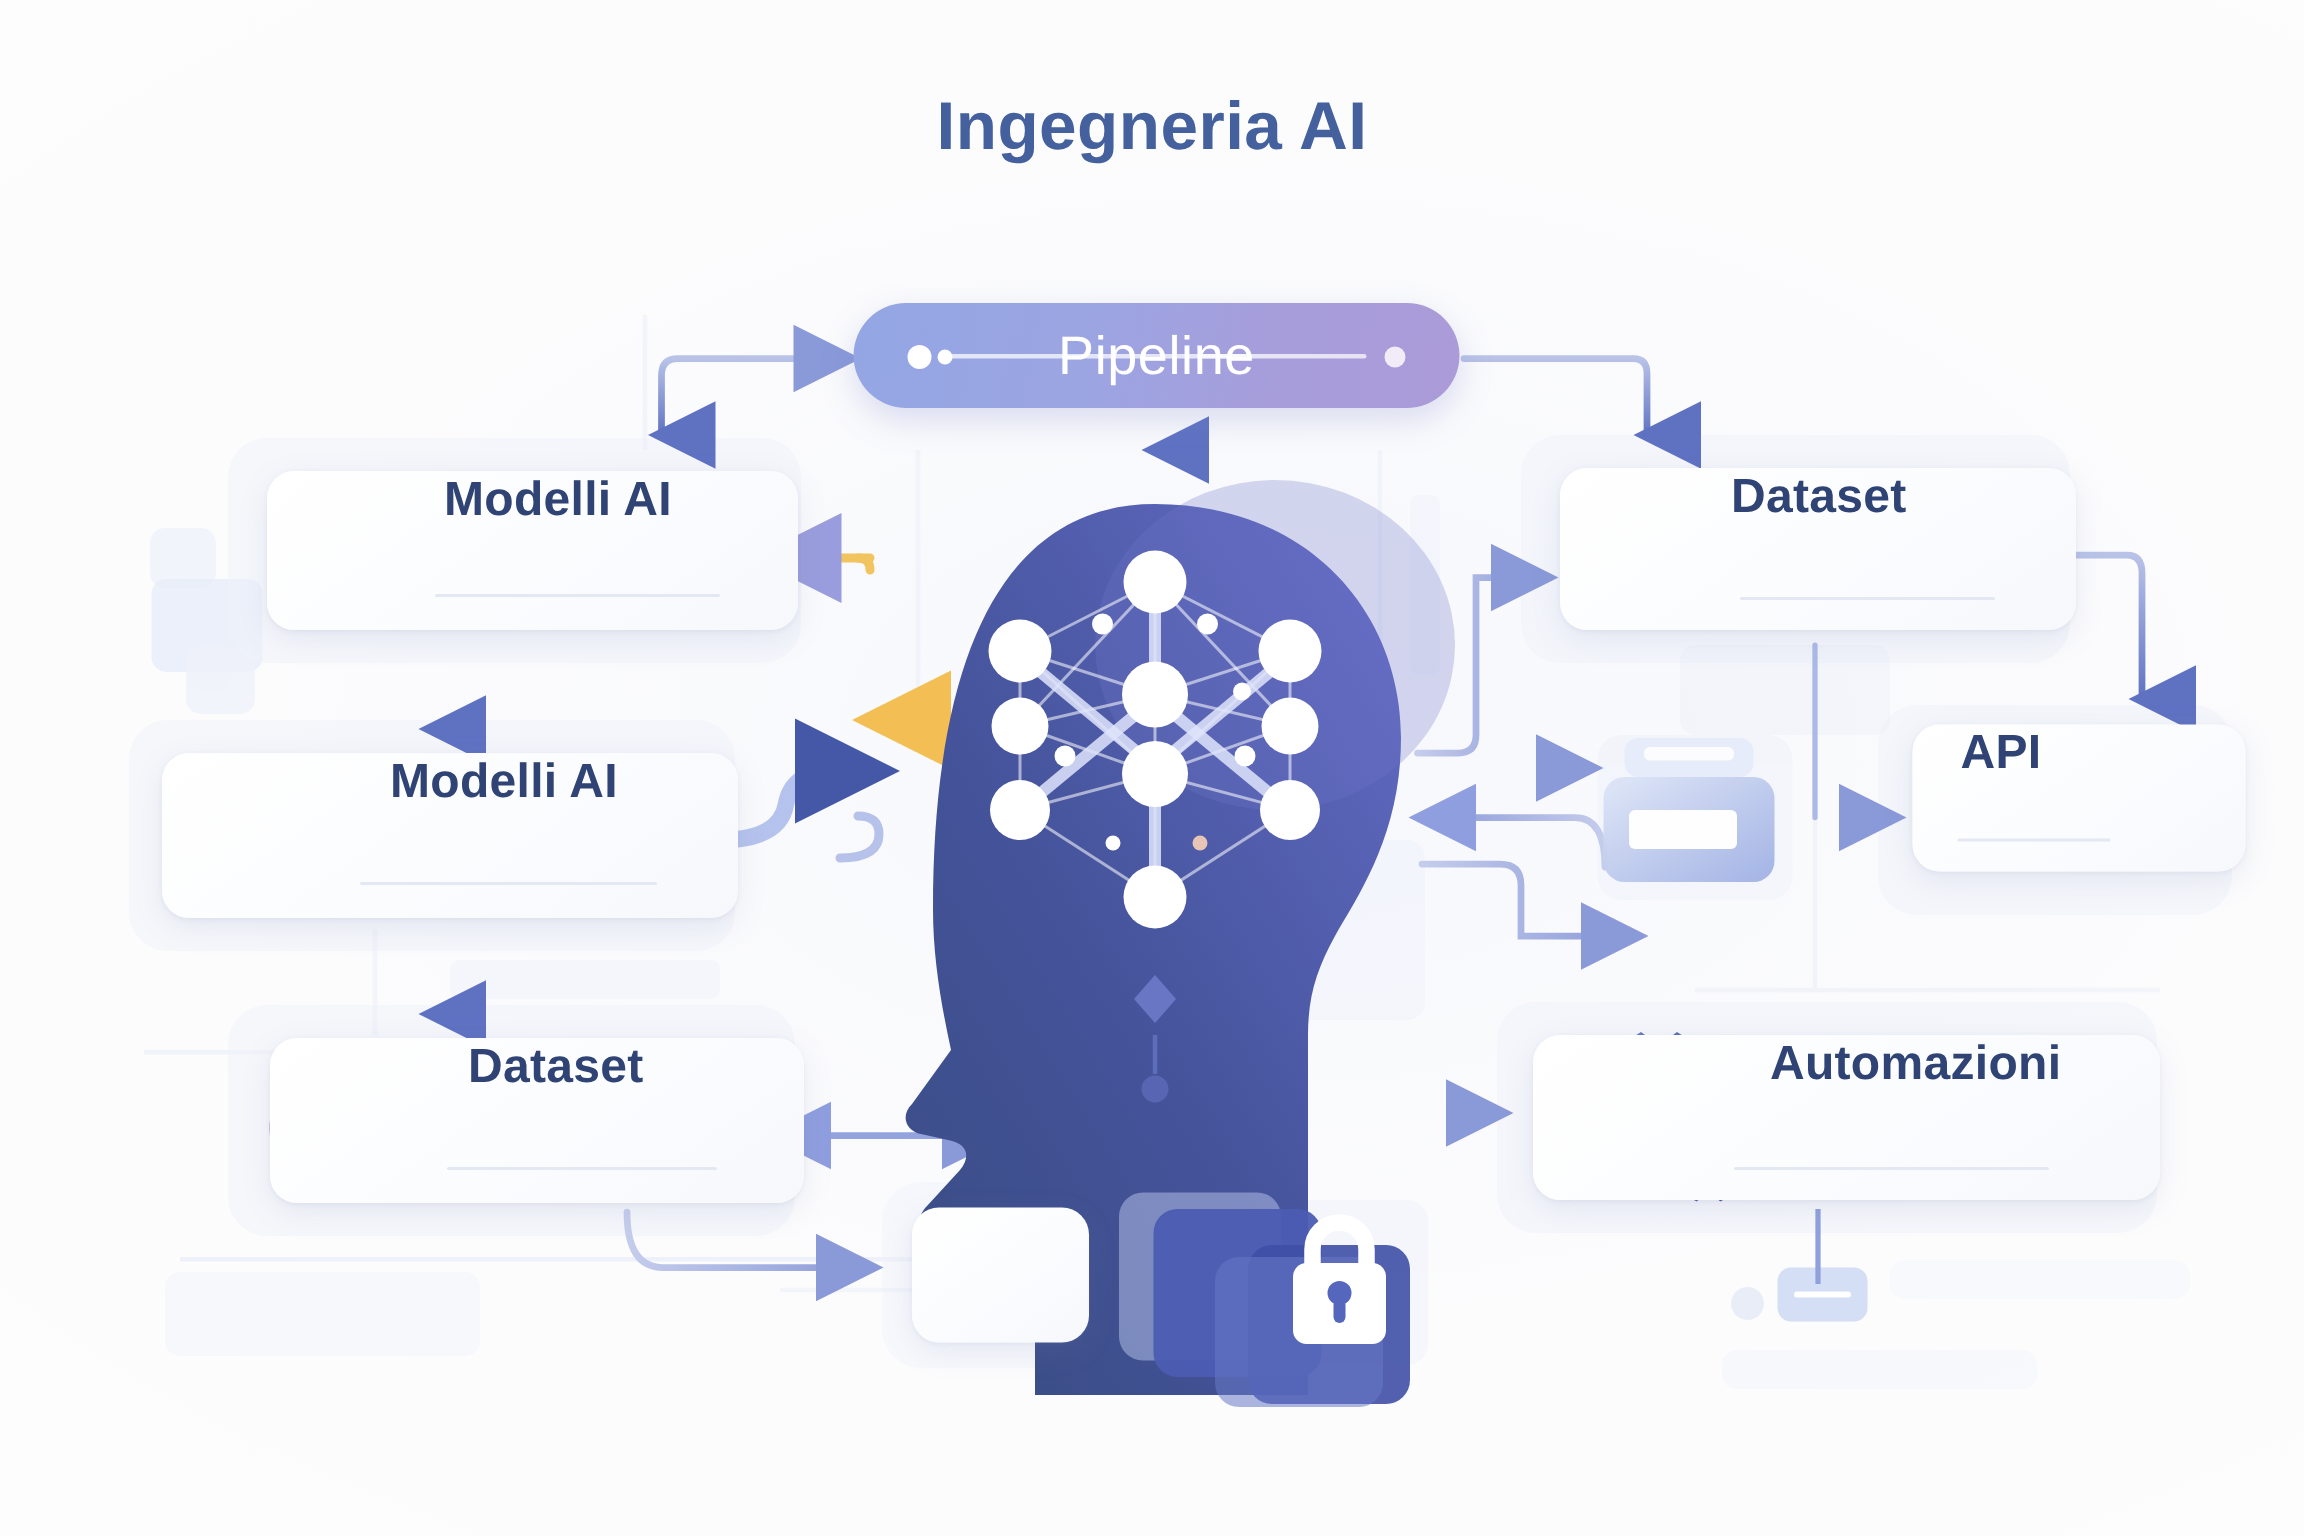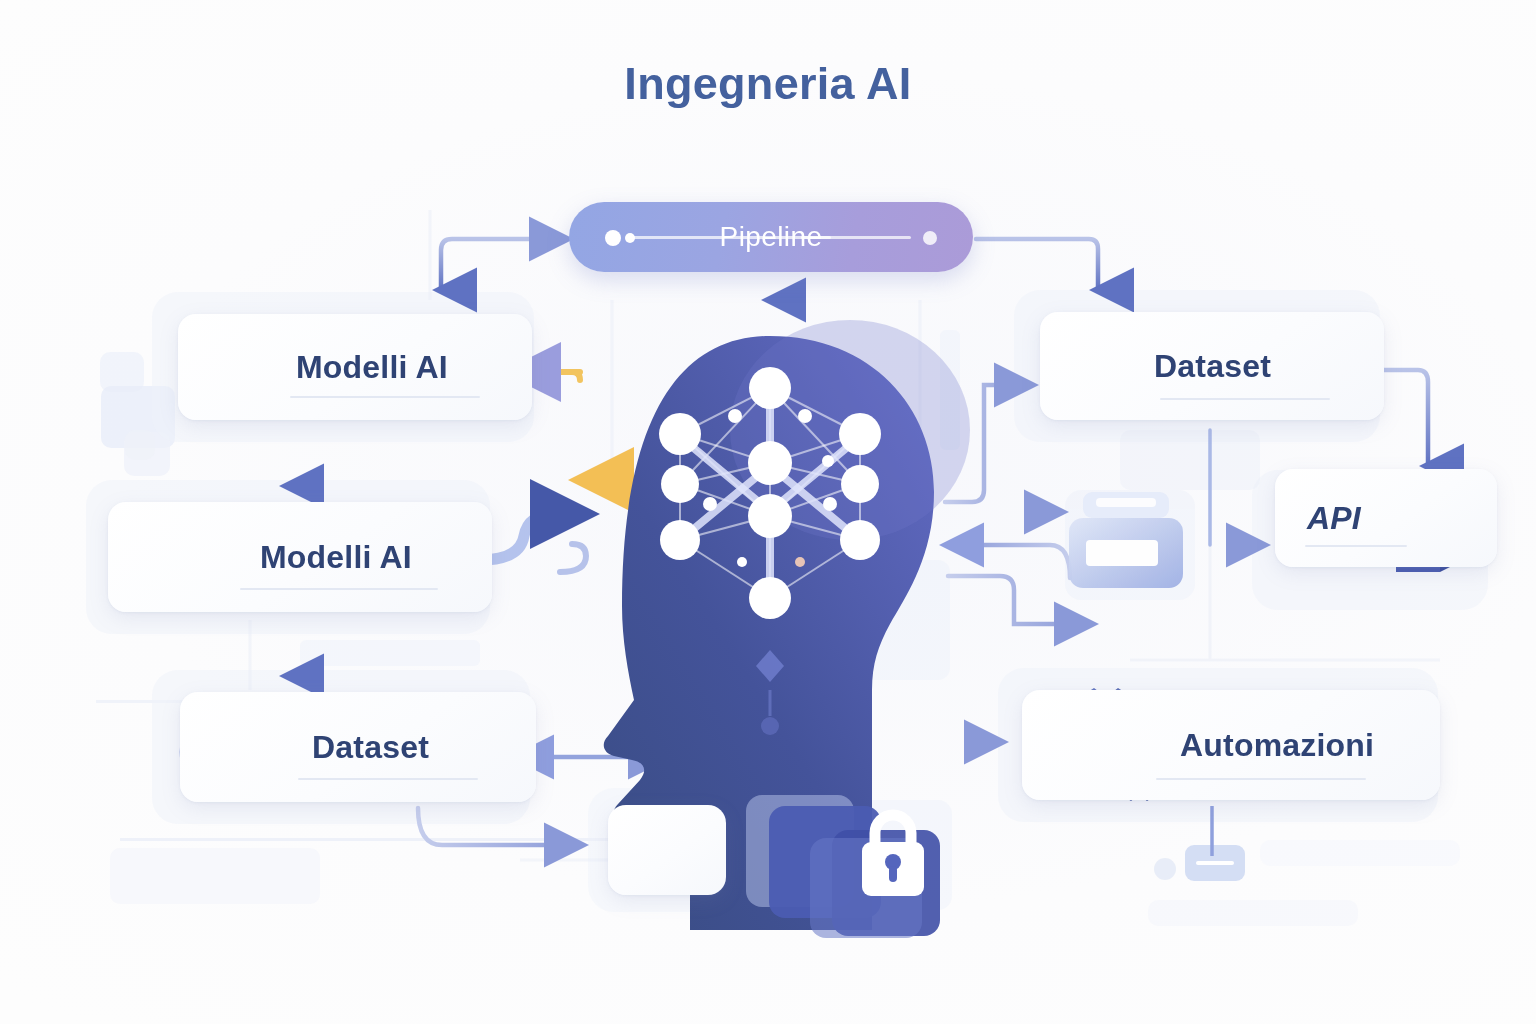--- a/index.html
+++ b/index.html
@@ -24,46 +24,46 @@
     font-size:45px;font-weight:700;color:#44619e;letter-spacing:.3px;
   }
 
   
   .pill{
     position:absolute;left:569px;top:202px;width:404px;height:70px;border-radius:35px;
     background:linear-gradient(100deg,#93a6e4 0%,#9ba5e2 38%,#a79ddb 70%,#ab9bd8 100%);
     box-shadow:0 8px 22px rgba(120,130,200,.26);
     display:flex;align-items:center;justify-content:center;
   }
-  .pill .plabel{color:#ffffff;font-size:28px;font-weight:400;letter-spacing:.4px;z-index:3;
+  .pill .plabel{color:#ffffff;font-size:36px;font-weight:400;letter-spacing:.4px;z-index:3;
       padding:0 14px;background:transparent;}
   .pill .trackL{position:absolute;left:62px;top:34px;height:3px;width:200px;background:rgba(255,255,255,.72);border-radius:2px;}
   .pill .trackR{position:absolute;right:62px;top:34px;height:3px;width:110px;background:rgba(255,255,255,.72);border-radius:2px;}
   .pill .dot{position:absolute;border-radius:50%;background:#fff;}
   .pill .d1{left:36px;top:28px;width:16px;height:16px;}
   .pill .d2{left:56px;top:31px;width:10px;height:10px;}
   .pill .d3{right:36px;top:29px;width:14px;height:14px;background:rgba(255,255,255,.82);}
 
   
   .card{
     position:absolute;background:linear-gradient(145deg,#ffffff 0%,#fbfcfe 55%,#f6f8fc 100%);
     border-radius:18px;
     box-shadow:0 6px 20px rgba(120,135,180,.13), 0 1px 3px rgba(120,135,180,.10);
-    display:flex;align-items:center;
+    display:flex;align-items:flex-start;
   }
   .card .ctext{font-size:32px;font-weight:700;color:#2f4374;letter-spacing:.2px;white-space:nowrap;}
   .card .ul{position:absolute;height:2px;background:#e3e8f3;border-radius:1px;}
   .icon{flex:0 0 auto;display:block;}
 
   
   #card-modelli-1{left:178px;top:314px;width:330px;height:106px;padding-left:24px;gap:22px;}
   #card-modelli-2{left:108px;top:502px;width:360px;height:110px;padding-left:24px;gap:18px;}
   #card-dataset-left{left:180px;top:692px;width:332px;height:110px;padding-left:24px;gap:20px;}
   #card-dataset-right{left:1040px;top:312px;width:318px;height:108px;padding-left:26px;gap:22px;}
-  #card-api{left:1275px;top:469px;width:190px;height:98px;padding-left:32px;gap:14px;font-style:italic;}
+  #card-api{left:1275px;top:483px;width:190px;height:98px;padding-left:32px;gap:14px;}
   #card-automazioni{left:1022px;top:690px;width:392px;height:110px;padding-left:26px;gap:28px;}
   #card-doc{left:608px;top:805px;width:118px;height:90px;justify-content:center;}
 </style>
 </head>
 <body>
 
 <div id="stage">
 
   <div class="bgshape" style="left:100px;top:352px;width:44px;height:40px;"></div>
   <div class="bgshape" style="left:101px;top:386px;width:74px;height:62px;background:#e7ecf8;"></div>

